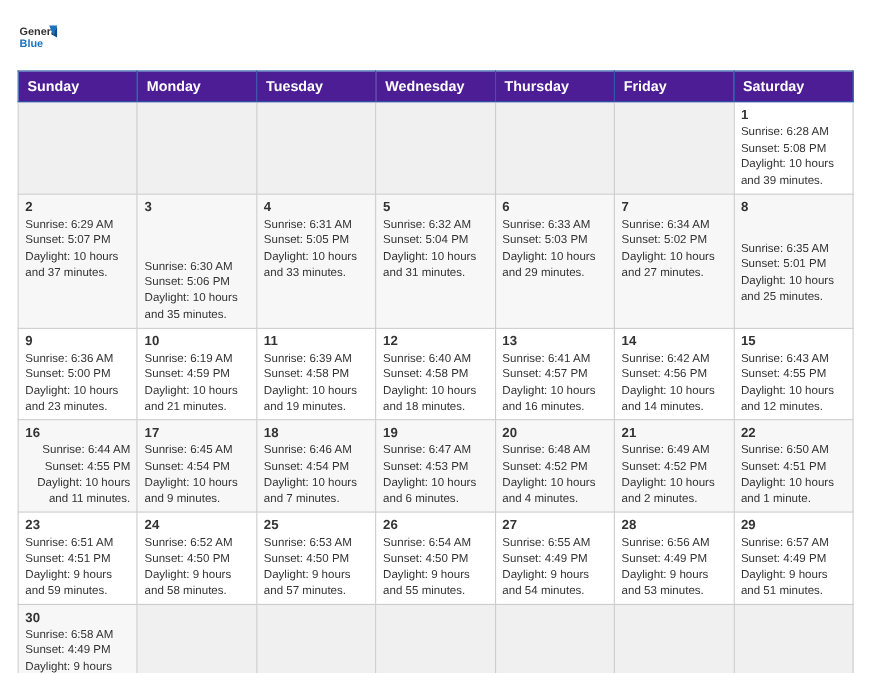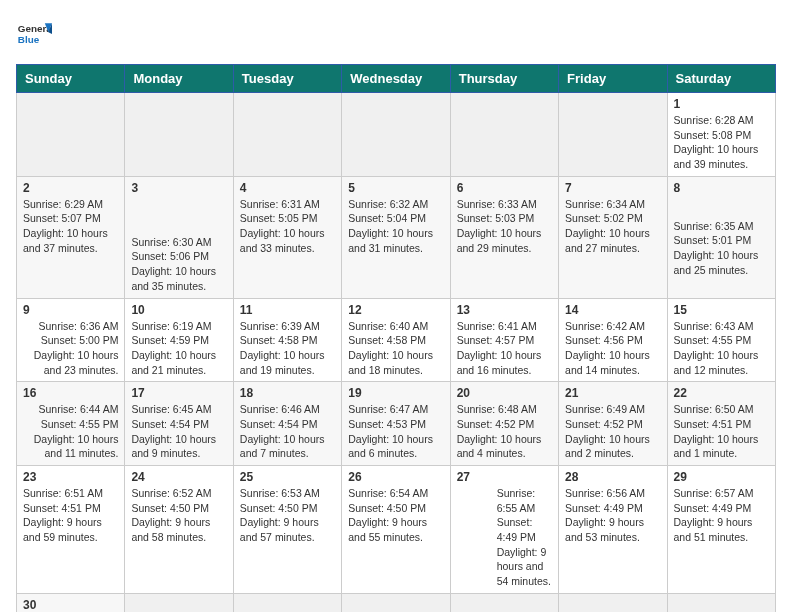--- a/index.html
+++ b/index.html
@@ -36,21 +36,21 @@
     .location-title {
       font-size: 16px;
       color: #444;
     }
     .calendar {
       width: 100%;
       border-collapse: collapse;
       border: 1px solid #ccc;
     }
     .calendar th {
-      background-color: #0f766e;
+      background-color: #4c1d95;
       color: #fff;
       text-align: left;
       padding: 6px 8px;
       font-size: 13px;
       border: 1px solid #2d5ba8;
     }
     .calendar td {
       vertical-align: top;
       border: 1px solid #ccc;
       padding: 4px 6px;
@@ -163,21 +163,21 @@
         <td>
           <span class="day-number">8</span>
           <div class="day-info" style="white-space: pre-line; margin-top: 24px;">Sunrise: 6:35 AM
 Sunset: 5:01 PM
 Daylight: 10 hours and 25 minutes.</div>
         </td>
       </tr>
       <tr>
         <td>
           <span class="day-number">9</span>
-          <div class="day-info" style="white-space: pre-line; text-align: right;">Sunrise: 6:36 AM
+          <div class="day-info" style="white-space: pre-line;">Sunrise: 6:36 AM
 Sunset: 5:00 PM
 Daylight: 10 hours and 23 minutes.</div>
         </td>
         <td>
           <span class="day-number">10</span>
           <div class="day-info" style="white-space: pre-line;">Sunrise: 6:19 AM
 Sunset: 4:59 PM
 Daylight: 10 hours and 21 minutes.</div>
         </td>
         <td>
@@ -275,21 +275,21 @@
 Daylight: 9 hours and 57 minutes.</div>
         </td>
         <td>
           <span class="day-number">26</span>
           <div class="day-info" style="white-space: pre-line;">Sunrise: 6:54 AM
 Sunset: 4:50 PM
 Daylight: 9 hours and 55 minutes.</div>
         </td>
         <td>
           <span class="day-number">27</span>
-          <div class="day-info" style="white-space: pre-line; margin-left: 40px;">Sunrise: 6:55 AM
+          <div class="day-info" style="white-space: pre-line;">Sunrise: 6:55 AM
 Sunset: 4:49 PM
 Daylight: 9 hours and 54 minutes.</div>
         </td>
         <td>
           <span class="day-number">28</span>
           <div class="day-info" style="white-space: pre-line;">Sunrise: 6:56 AM
 Sunset: 4:49 PM
 Daylight: 9 hours and 53 minutes.</div>
         </td>
         <td>

